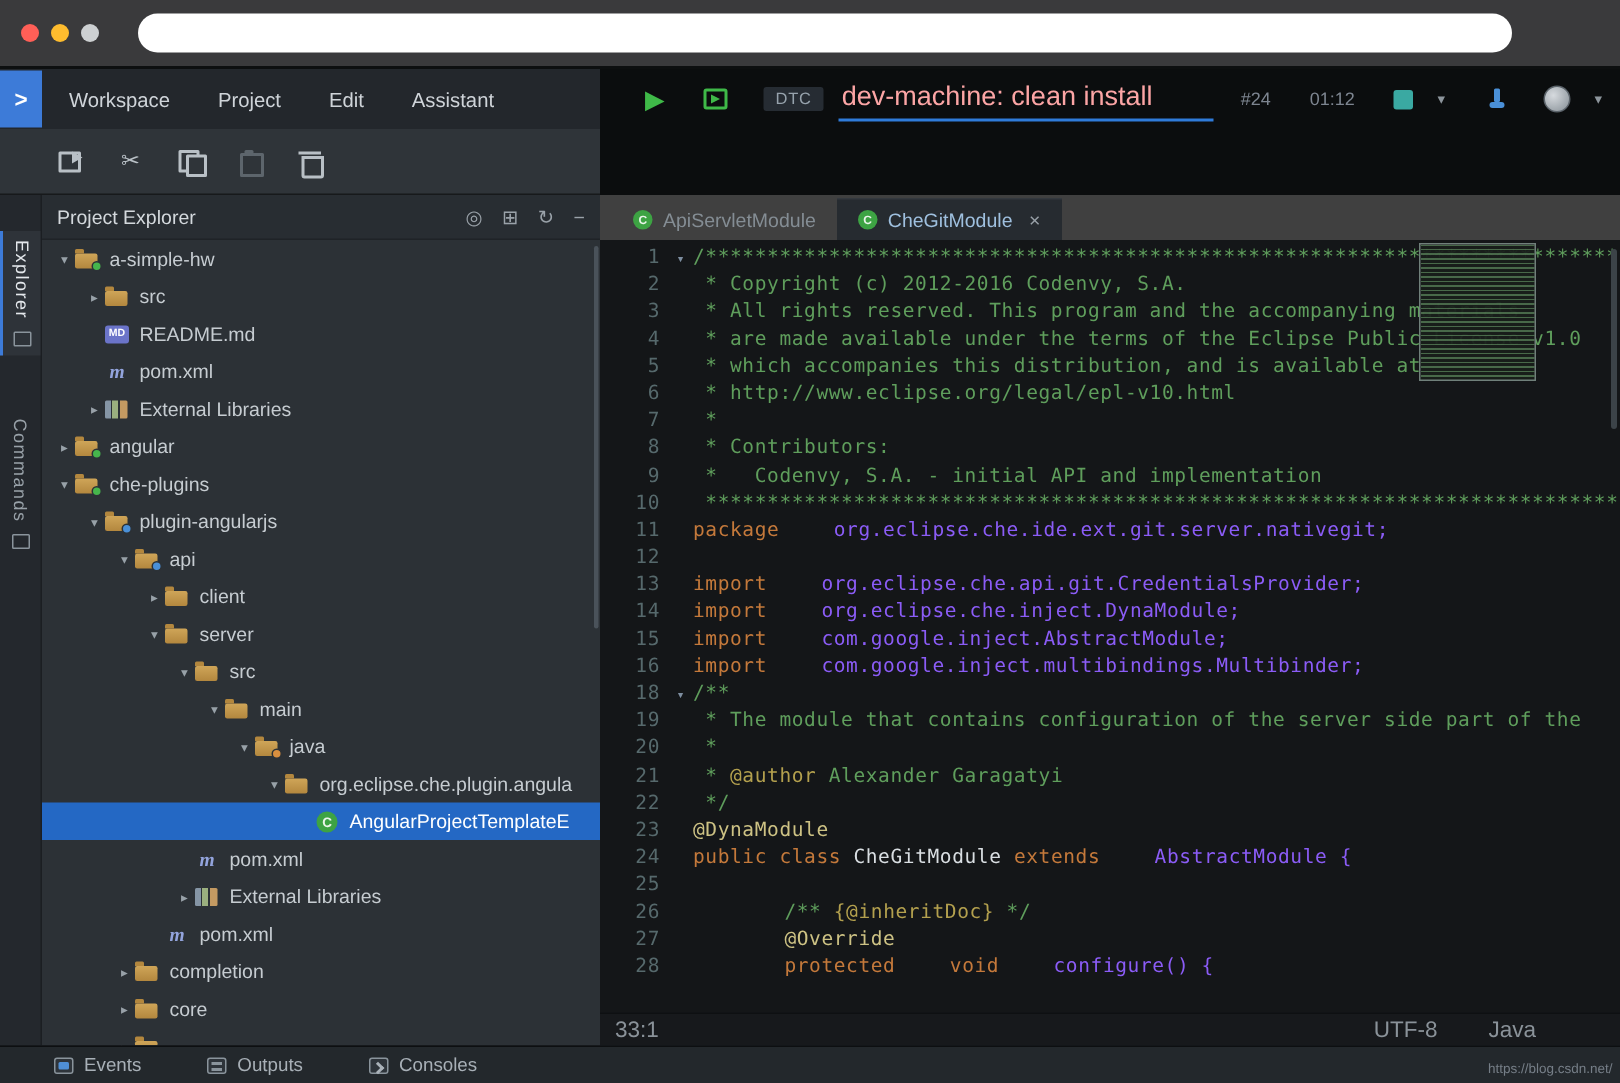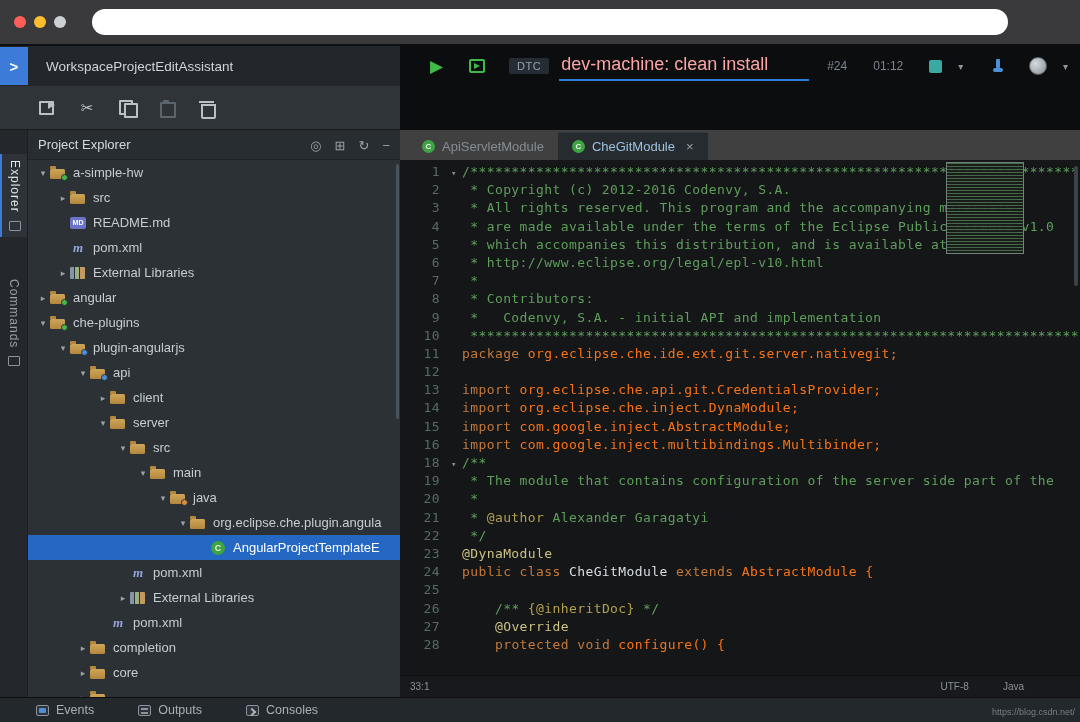--- a/index.html
+++ b/index.html
@@ -10,21 +10,21 @@
   #browser-bar { position:absolute; left:0; top:0; width:1080px; height:44px; background:#3a3a3c; display:flex; align-items:center; }
   .lights { display:flex; gap:8px; margin-left:14px; }
   .light { width:12px; height:12px; border-radius:50%; }
   .l-red{ background:#ff5f57; } .l-yellow{ background:#febc2e; } .l-gray{ background:#cdd0d2; }
   .url-pill { flex:1; height:26px; margin:0 72px 0 26px; background:#ffffff; border-radius:13px; }
 
   
   #menu-row { position:absolute; left:0; top:44px; width:1080px; height:42px; display:flex; }
   #menu-left { width:400px; height:100%; background:#23272c; display:flex; align-items:center; border-top:2px solid #0d0f10; }
   #che-logo { width:28px; height:38px; background:#3d7bd8; color:#fff; font-weight:bold; font-size:15px; display:flex; align-items:center; justify-content:center; flex:none; }
-  #menu-items { display:flex; align-items:center; padding-left:18px; }
+  #menu-items { display:flex; align-items:center; gap:32px; padding-left:18px; }
   .menu-item { color:#cfd4d9; font-size:13.5px; cursor:default; }
 
   
   #run-bar { flex:1; background:#0b0d0e; display:flex; align-items:center; padding:0 12px; border-top:2px solid #0d0f10; }
   #run-button { color:#3fb948; font-size:17px; margin-left:18px; }
   #debug-button { margin-left:26px; width:16px; height:14px; border:2px solid #3fb948; border-radius:2px; position:relative; }
   #debug-button::after { content:""; position:absolute; left:3px; top:2px; border-left:6px solid #3fb948; border-top:3px solid transparent; border-bottom:3px solid transparent; }
   #cmd-type { margin-left:24px; background:#262c33; color:#96a2ac; font-size:11px; letter-spacing:.5px; padding:2px 8px; border-radius:2px; }
   #cmd-field { margin-left:10px; width:250px; color:#fca5a5; font-size:18px; border-bottom:2px solid #2f7bd9; padding:2px 2px 4px 2px; white-space:nowrap; overflow:hidden; }
   #build-num { margin-left:18px; color:#7d8590; font-size:12px; }
@@ -94,28 +94,28 @@
   .cicon { width:13px; height:13px; border-radius:50%; background:#3da343; color:#eaf5ea; font:bold 8px/13px "Liberation Sans",sans-serif; text-align:center; flex:none; }
   .cicon::after { content:"C"; }
   .close { color:#98a0a7; font-size:13px; margin-left:4px; }
   #code-area { flex:1; position:relative; overflow:hidden; font-family:"DejaVu Sans Mono",monospace; font-size:13px; letter-spacing:.4px; padding-top:4px; }
   .code-line { display:flex; height:18.2px; white-space:pre; }
   .lnum { width:46px; flex:none; text-align:right; padding-right:6px; color:#56696c; }
   .fcol { width:16px; flex:none; text-align:center; color:#7e8ea0; font-size:9px; line-height:18px; }
   .ltext { white-space:pre; overflow:hidden; }
   .seg-cm { color:#5f9e5c; }
   .seg-kw { color:#c4793b; }
-  .seg-pl { color:#f97316; }
+  .seg-pl { color:#8b5cf6;margin-left:28px; }
   .seg-ann { color:#cdc284; }
   .seg-doc { color:#b3a04e; }
   .seg-cls { color:#d9dee2; }
   #minimap { position:absolute; top:2px; right:56px; width:78px; height:92px; background:rgba(24,30,27,.94); border:1px solid #70807a;
              background-image:repeating-linear-gradient(180deg, rgba(120,180,120,.5) 0 1px, transparent 1px 3px); background-clip:padding-box; }
   #editor-scroll { position:absolute; right:2px; top:6px; width:4px; height:120px; background:#3c4348; border-radius:2px; }
-  #status-bar { height:22px; flex:none; background:#17191c; display:flex; align-items:center; padding:0 10px; font-size:10px; color:#8a9299; border-top:1px solid #0e1012; }
+  #status-bar { height:22px; flex:none; background:#17191c; display:flex; align-items:center; padding:0 10px; font-size:15px; color:#8a9299; border-top:1px solid #0e1012; }
   #status-right { margin-left:auto; display:flex; gap:34px; margin-right:46px; }
 
   
   #bottom-panel { position:absolute; left:0; right:0; bottom:0; height:25px; background:#23282c; border-top:1px solid #0d0f11; display:flex; align-items:center; padding-left:36px; gap:44px; }
   .panel-tab { display:flex; align-items:center; font-size:12.5px; color:#a8b0b7; }
   .pi { width:13px; height:11px; border:1px solid #8a949c; border-radius:2px; position:relative; background:#2e343a; margin-right:7px; flex:none; }
   .pi-events::after { content:""; position:absolute; left:2px; top:2px; right:2px; bottom:2px; background:#4f8fd6; border-radius:1px; }
   .pi-outputs::after { content:""; position:absolute; left:2px; right:2px; top:2px; height:2px; background:#8a949c; box-shadow:0 4px 0 #8a949c; }
   .pi-consoles::after { content:""; position:absolute; left:2px; top:3px; width:4px; height:4px; border-left:2px solid #aab2b9; border-bottom:2px solid #aab2b9; transform:rotate(-135deg); }
   #watermark { position:absolute; right:5px; bottom:5px; font-size:9px; color:rgba(145,155,165,.75); }

